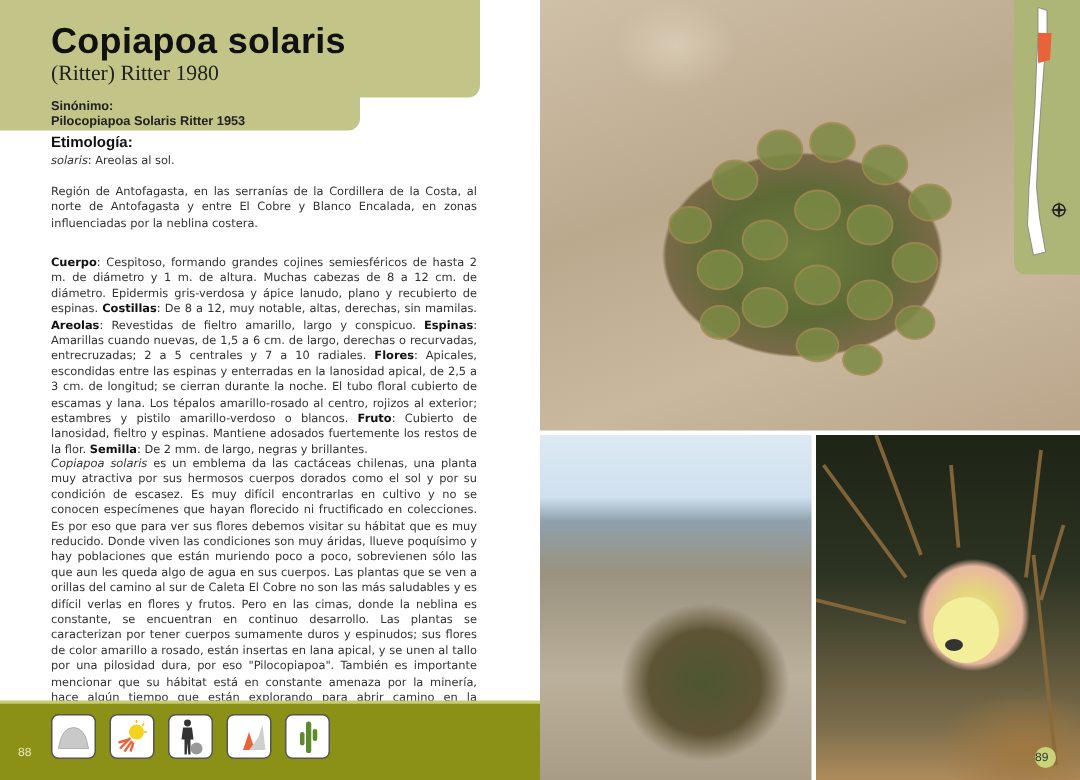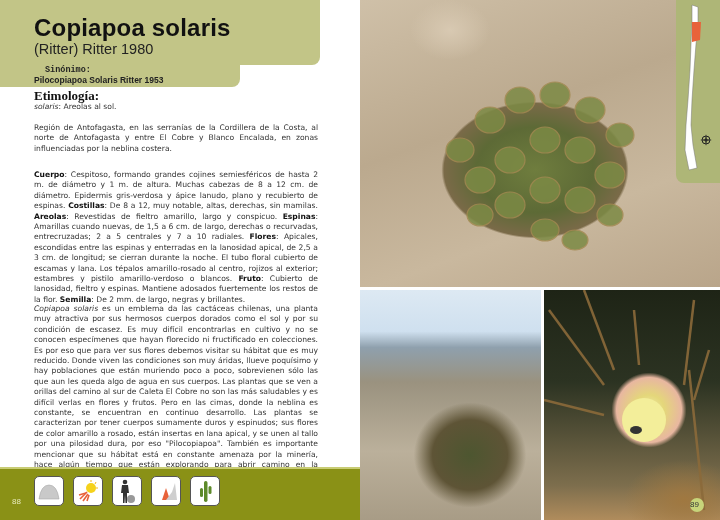--- a/index.html
+++ b/index.html
@@ -1,25 +1,25 @@
 <!DOCTYPE html>
 <html><head>
 <meta charset="utf-8">
 <style>
   html,body{margin:0;padding:0;}
   body{width:720px;height:520px;position:relative;overflow:hidden;background:#fff;font-family:"DejaVu Sans",sans-serif;}
   .left-page{position:absolute;left:0;top:0;width:416px;height:520px;background:#fff;}
   .title-box{position:absolute;left:0;top:0;width:320px;height:65px;background:#c2c587;border-bottom-right-radius:8px;}
   .title-box-lower{position:absolute;left:0;top:60px;width:240px;height:27px;background:#c2c587;border-bottom-right-radius:8px;}
   .title{position:absolute;left:34px;top:14px;font-family:"Liberation Sans",sans-serif;font-weight:bold;font-size:24px;color:#111;letter-spacing:0.2px;}
-  .author{position:absolute;left:34px;top:41px;font-family:Liberation Sans, sans-serif;font-size:14.5px;color:#222;}
-  .syn-label{position:absolute;left:45px;top:65px;font-family:Liberation Mono, monospace;font-weight:bold;font-size:8.5px;color:#222;}
+  .author{position:absolute;left:34px;top:41px;font-family:Liberation Serif, serif;font-size:14.5px;color:#222;}
+  .syn-label{position:absolute;left:34px;top:65px;font-family:Liberation Sans, sans-serif;font-weight:bold;font-size:8.5px;color:#222;}
   .syn-value{position:absolute;left:34px;top:75px;font-family:"Liberation Sans",sans-serif;font-weight:bold;font-size:8.5px;color:#222;}
   .body-text{position:absolute;left:34px;width:284px;font-family:"DejaVu Sans",sans-serif;font-size:7.6px;line-height:10.4px;color:#333;text-align:justify;}
-  .sec-h{font-family:Liberation Serif, serif;font-weight:bold;font-size:13px;color:#111;margin:0 0 1px 0;}
+  .sec-h{font-family:Liberation Sans, sans-serif;font-weight:bold;font-size:10px;color:#111;margin:0 0 1px 0;}
   .sec{position:absolute;left:34px;width:284px;}
   .b{font-weight:bold;color:#111;}
   .i{font-style:italic;}
   .footer{position:absolute;left:0;top:469px;width:360px;height:51px;background:#8a9116;}
   .footer-line{position:absolute;left:0;top:467px;width:360px;height:2px;background:#c8cc74;}
   .page-num-left{position:absolute;left:12px;top:497px;font-family:Liberation Sans, sans-serif;font-size:8px;color:#e7e9b8;}
   .icons{position:absolute;left:34px;top:476px;display:flex;gap:9px;}
   .icon-box{width:28px;height:28px;background:#fff;border:1px solid #555;border-radius:5px;display:flex;align-items:center;justify-content:center;overflow:hidden;}
   .photo{position:absolute;overflow:hidden;}
   .photo-top{left:360px;top:0;width:360px;height:287px;background:

